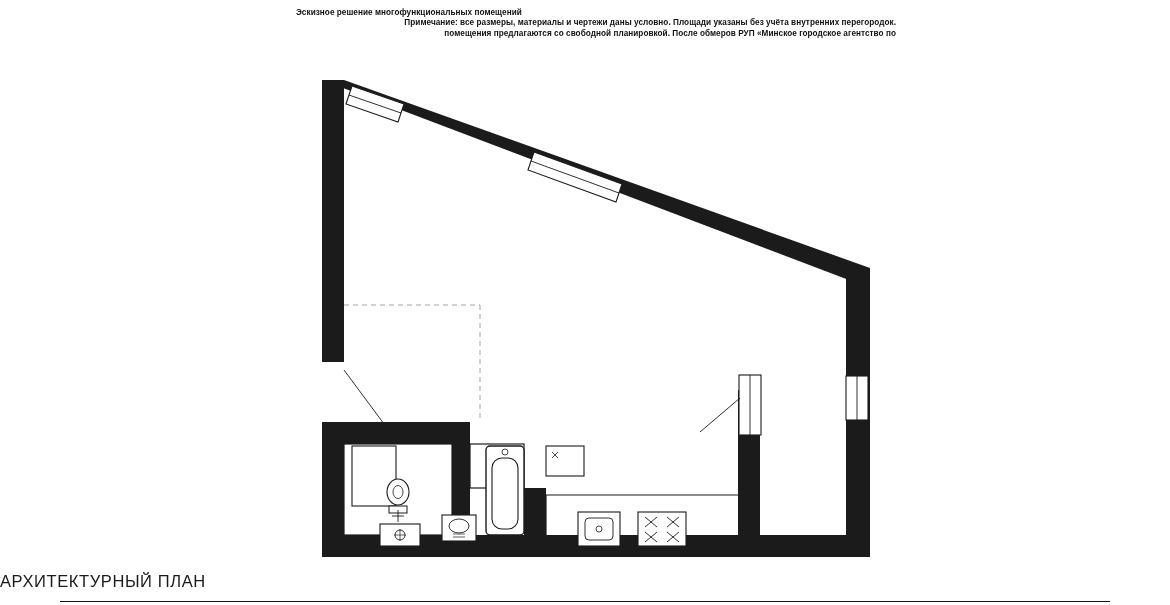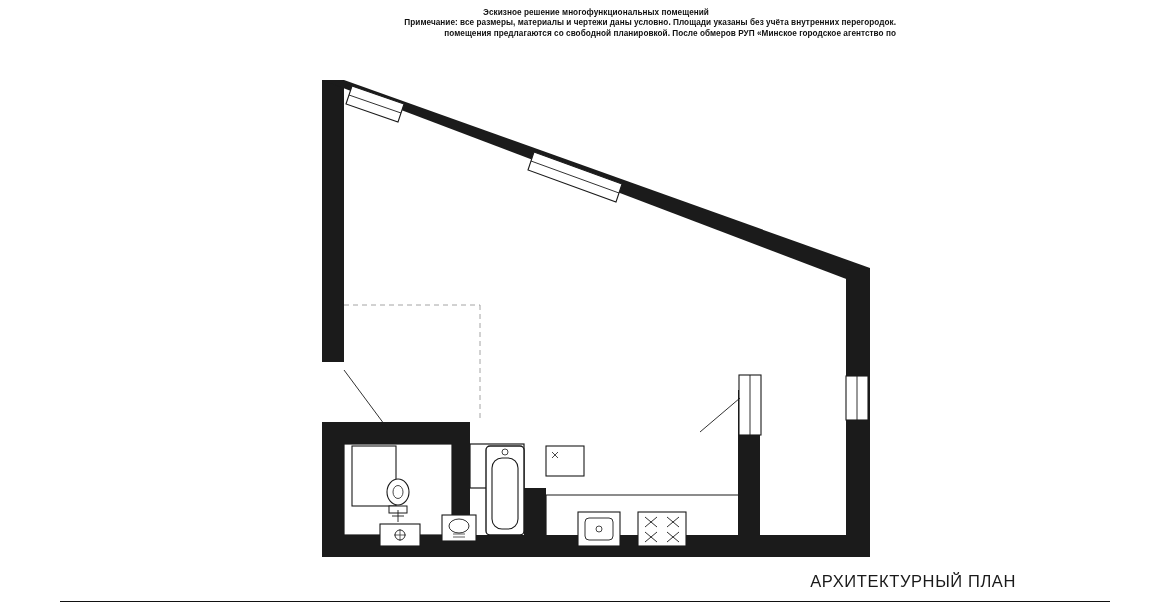--- a/index.html
+++ b/index.html
@@ -36,42 +36,41 @@
     color: #111111;
     letter-spacing: 0.05px;
   }
   #notes .note-line {
     display: block;
     white-space: normal;
     text-align: right;
   }
   #notes .note-title {
     display: block;
-    text-align: center;
   }
 
   
   #plan {
     position: absolute;
     left: 0;
     top: 60px;
     width: 1170px;
     height: 505px;
   }
   #plan svg {
     display: block;
   }
 
   
   #caption {
     position: absolute;
     left: 0;
     top: 572px;
     width: 1016px;
-    text-align: right;
+    text-align: left;
     font-size: 16.5px;
     letter-spacing: 0.6px;
     color: #1a1a1a;
     font-family: "Liberation Sans", sans-serif;
   }
 
   
   #bottom-rule {
     position: absolute;
     left: 60px;

